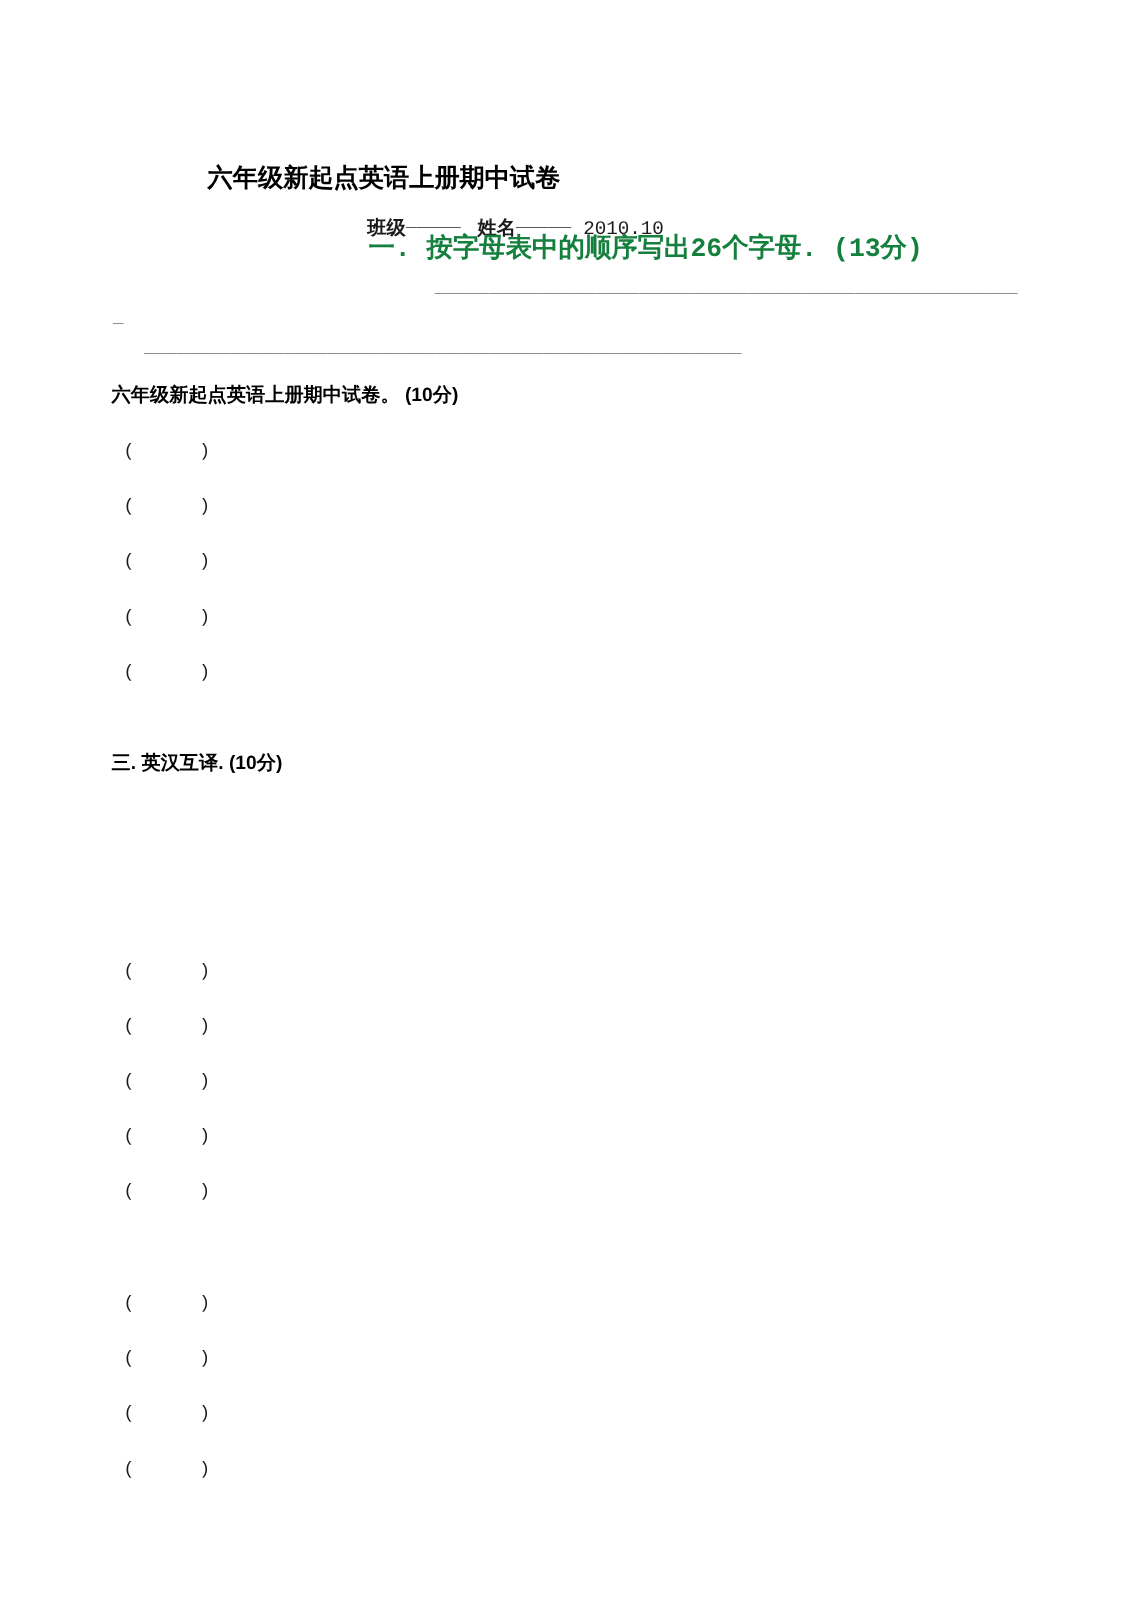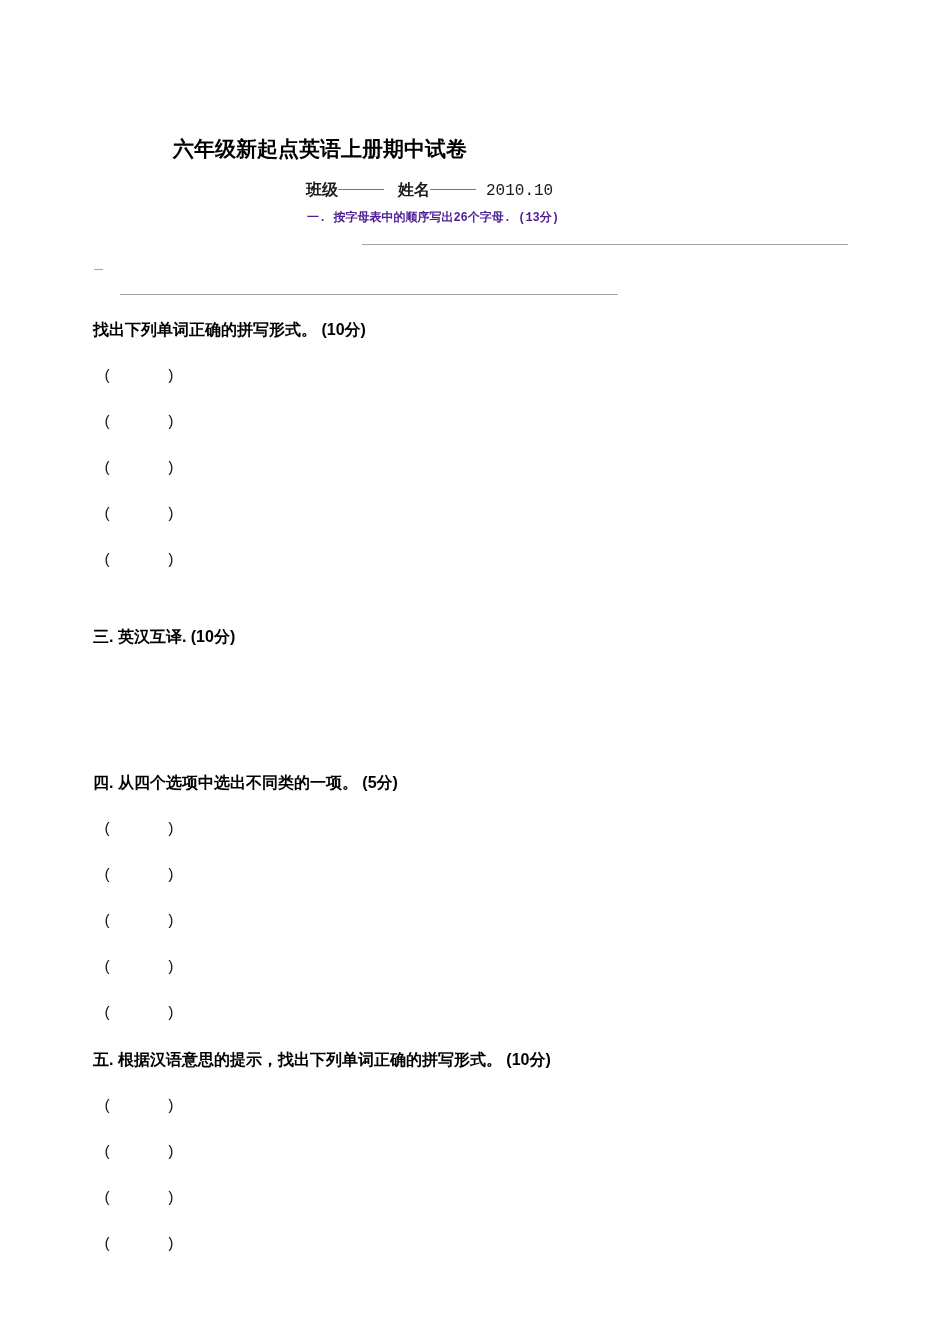--- a/index.html
+++ b/index.html
@@ -8,21 +8,21 @@
   .zhb{font-family:Liberation Mono, monospace;font-weight:700;}
   .mono{font-family:"Liberation Mono",monospace;font-size:15px;}
   .serif{font-family:Liberation Mono, monospace;}
 
   .title{position:absolute;left:173px;top:88px;margin:0;font-size:21px;line-height:26px;
          font-family:"Liberation Sans",sans-serif;font-weight:700;color:#000;}
   .meta{position:absolute;left:306px;top:127px;font-size:16px;line-height:20px;white-space:nowrap;}
   .mblank{display:inline-block;width:46px;overflow:hidden;white-space:nowrap;
           font-family:"Liberation Mono",monospace;font-size:15px;color:#3a3a3a;vertical-align:baseline;}
   .gap14{display:inline-block;width:14px;} .gap10{display:inline-block;width:10px;}
-  .s1h{position:absolute;left:307px;top:160px;font-size:12px;line-height:20px;color:#4c1d95;}
+  .s1h{position:absolute;left:307px;top:150px;font-size:22px;line-height:20px;color:#15803d;}
 
   .hline{position:absolute;overflow:hidden;white-space:nowrap;color:#7d7d7d;
          font-family:"Liberation Mono",monospace;font-size:15px;line-height:16px;}
   .l1{left:362px;top:184px;width:486px;}
   .ldash{left:94px;top:209px;width:11px;}
   .l2{left:120px;top:234px;width:498px;}
 
   .sec{position:absolute;left:93px;width:780px;}
   .s2{top:271px;} .s3{top:578px;} .s4{top:724px;} .s5{top:1001px;}
   .sh{font-family:"Liberation Sans",sans-serif;font-weight:700;font-size:16px;line-height:22px;color:#000;}
@@ -64,21 +64,21 @@
   <h1 class="title">六年级新起点英语上册期中试卷</h1>
 
   <div class="meta"><span class="zhb">班级</span><span class="mblank">_______</span><span class="gap14"></span><span class="zhb">姓名</span><span class="mblank">_______</span><span class="gap10"></span><span class="serif">2010.10</span></div>
 
   <div class="s1h zhb">一. 按字母表中的顺序写出26个字母. (13分)</div>
   <div class="hline l1">______________________________________________________________________</div>
   <div class="hline ldash">_</div>
   <div class="hline l2">______________________________________________________________________</div>
 
   <section class="sec s2">
-    <div class="sh">找出下列单词正确的拼写形式。 (10分)</div>
+    <div class="sh">六年级新起点英语上册期中试卷。 (10分)</div>
 
       <div class="row">
         <span class="br">
           <span class="mono">(</span>
           <span class="mono">)</span>
         </span>
         <span class="cell wc2">
           <span class="mono"></span>
           <span class="mono"></span>
         </span>
@@ -251,21 +251,20 @@
         <div class="item">
           <span class="mono num3"></span>
           <span class="word3"></span>
           <span class="blank"></span>
         </div>
 
     </div>
   </section>
 
   <section class="sec s4">
-    <div class="sh">四. 从四个选项中选出不同类的一项。 (5分)</div>
 
       <div class="row">
         <span class="br">
           <span class="mono">(</span>
           <span class="mono">)</span>
         </span>
         <span class="cell n4">
           <span class="mono"></span>
         </span>
         <span class="cell oa4">
@@ -386,21 +385,20 @@
         </span>
         <span class="cell od4">
           <span class="mono ok"></span>
           <span class="mono"></span>
         </span>
       </div>
 
   </section>
 
   <section class="sec s5">
-    <div class="sh">五. 根据汉语意思的提示，找出下列单词正确的拼写形式。 (10分)</div>
 
       <div class="row">
         <span class="br">
           <span class="mono">(</span>
           <span class="mono">)</span>
         </span>
         <span class="cell n5">
           <span class="mono"></span>
         </span>
         <span class="cell w5">

